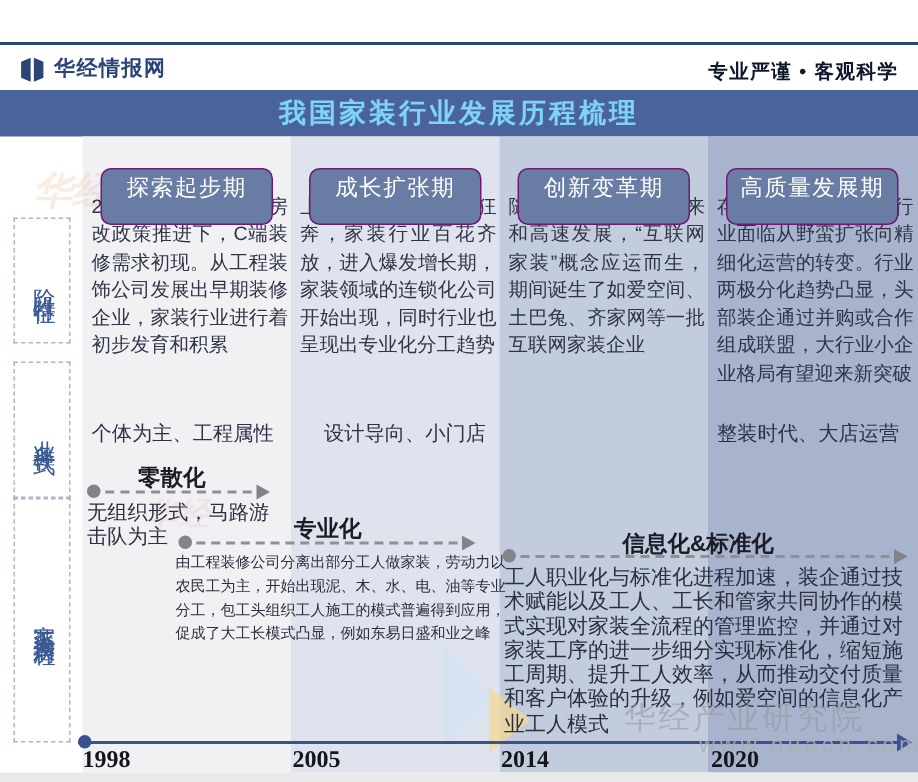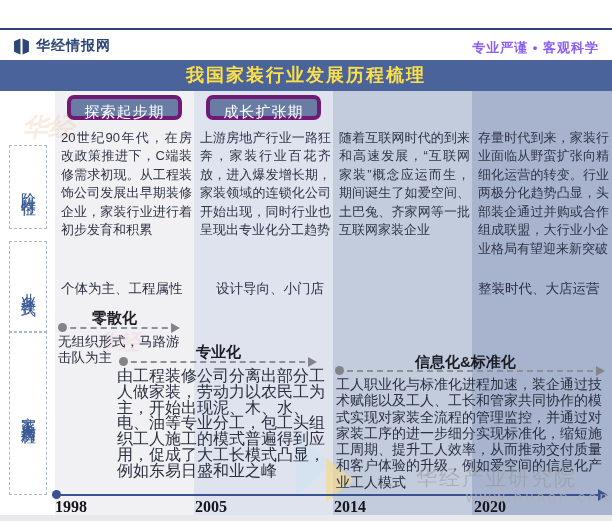--- a/index.html
+++ b/index.html
@@ -6,57 +6,57 @@
   #app{
     position:relative;width:612px;height:521px;overflow:hidden;background:#fff;
     font-family:"Liberation Sans","DejaVu Sans",sans-serif;
     margin-top:28px;
     -webkit-font-smoothing:antialiased;
   }
   .top-line{position:absolute;left:0;top:0;width:612px;height:2px;background:#2c4577;}
   .site-header{position:absolute;left:0;top:2px;width:612px;height:30px;background:#fff;}
   .logo{position:absolute;left:13px;top:7px;display:flex;align-items:center;gap:6px;}
   .logo-text{font-size:14px;color:#2c4577;font-weight:bold;letter-spacing:1px;}
-  .tagline{position:absolute;right:13px;top:9px;font-size:13px;font-weight:bold;color:#8b5cf6;letter-spacing:1px;}
+  .tagline{position:absolute;right:13px;top:9px;font-size:13px;font-weight:bold;color:#0f172a;letter-spacing:1px;}
   .title-bar{position:absolute;left:0;top:32px;width:612px;height:31px;background:#4a639b;
-    color:#fde047;font-weight:bold;font-size:18px;line-height:31px;text-align:center;letter-spacing:2px;}
+    color:#7dd3fc;font-weight:bold;font-size:18px;line-height:31px;text-align:center;letter-spacing:2px;}
   .side-box{position:absolute;left:9px;width:36px;border:1px dashed #a9b7cf;
     color:#3b5a94;font-size:15px;writing-mode:vertical-rl;text-orientation:upright;
     display:flex;align-items:center;justify-content:center;letter-spacing:3px;background:transparent;}
   .sb1{top:117px;height:82px;}
   .sb2{top:213px;height:90px;}
   .sb3{top:303px;height:162px;letter-spacing:2px;}
   .col{position:absolute;top:63px;height:424px;}
   .col1{left:55px;width:139px;background:#f1f1f4;}
   .col2{left:194px;width:139px;background:#dfe3ee;}
   .col3{left:333px;width:139px;background:#c3ccdd;}
   .col4{left:472px;width:140px;background:#a8b4cd;}
-  .stage-btn{position:absolute;top:67px;width:115px;height:25px;background:#687ca4;
-    border:4px solid #701a75;border-radius:7px;color:#fff;font-size:15px;text-align:center;
+  .stage-btn{position:absolute;top:84px;width:115px;height:38px;background:#687ca4;
+    border:1px solid #701a75;border-radius:7px;color:#fff;font-size:15px;text-align:center;
     line-height:26px;box-sizing:border-box;letter-spacing:1px;z-index:3;}
   .btn1{left:67px;} .btn2{left:206px;} .btn3{left:345px;} .btn4{left:484px;}
   .feature{position:absolute;top:101px;width:131px;font-size:13px;line-height:1.42;
     color:#2f3447;text-align:justify;z-index:2;}
   .f1{left:61px;} .f2{left:200px;} .f3{left:339px;} .f4{left:478px;}
   .biz{position:absolute;top:253px;width:131px;font-size:13.5px;color:#2c3146;line-height:1.25;z-index:2;}
   .b1{left:61px;} .b2{left:216px;} .b3{left:339px;} .b4{left:478px;}
   .phase-label{position:absolute;font-weight:bold;font-size:15px;color:#1c1c26;z-index:3;}
   .pl1{left:92px;top:281px;}
   .pl2{left:196px;top:315px;}
   .pl3{left:415px;top:325px;}
   .dash-arrow{position:absolute;height:0;border-top:2px dashed #8f9096;z-index:3;}
   .dash-arrow::before{content:"";position:absolute;left:-2px;top:-6px;width:9px;height:9px;border-radius:50%;background:#83848a;}
   .dash-arrow::after{content:"";position:absolute;right:-2px;top:-6px;width:0;height:0;
     border-left:9px solid #83848a;border-top:5px solid transparent;border-bottom:5px solid transparent;}
   .ar1{left:60px;top:299px;width:118px;}
   .ar2{left:121px;top:333px;width:194px;}
   .ar3{left:337px;top:342px;width:266px;}
   .phase-desc{position:absolute;color:#2b2f40;z-index:2;}
   .pd1{left:58px;top:306px;width:134px;font-size:13.5px;line-height:1.2;}
-  .pd2{left:117px;top:340px;width:223px;font-size:16px;line-height:15.8px;}
+  .pd2{left:117px;top:340px;width:223px;font-size:10px;line-height:15.8px;}
   .pd3{left:336px;top:348px;width:273px;font-size:14px;line-height:16.3px;}
   .timeline-line{position:absolute;left:52px;top:466px;width:548px;height:2px;background:#3a5390;z-index:4;}
   .timeline-dot{position:absolute;left:52px;top:462px;width:9px;height:9px;border-radius:50%;background:#3a5390;z-index:4;}
   .timeline-head{position:absolute;left:598px;top:461px;width:0;height:0;z-index:4;
     border-left:10px solid #3a5390;border-top:6px solid transparent;border-bottom:6px solid transparent;}
   .year{position:absolute;top:470px;font-family:"Liberation Serif","DejaVu Serif",serif;
     font-weight:bold;font-size:16px;color:#15151c;z-index:4;}
   .y1{left:55px;} .y2{left:195px;} .y3{left:334px;} .y4{left:474px;}
   .footer-band{position:absolute;left:0;top:487px;width:612px;height:29px;background:#e9e9ec;}
   .source{position:absolute;right:8px;top:494px;font-size:13.5px;color:#2c4577;letter-spacing:1px;z-index:4;}
@@ -102,20 +102,22 @@
   <div class="wm-faint wmf2">华经</div>
   <div class="wm-tri-blue"></div>
   <div class="wm-tri-yellow"></div>
 
   <div class="side-box sb1">阶段特征</div>
   <div class="side-box sb2">业务模式</div>
   <div class="side-box sb3">家装工人发展历程</div>
 
   <div class="stage-btn btn1">探索起步期</div>
   <div class="stage-btn btn2">成长扩张期</div>
+  <div class="stage-btn btn3">创新变革期</div>
+  <div class="stage-btn btn4">高质量发展期</div>
 
   <div class="feature f1">20世纪90年代，在房改政策推进下，C端装修需求初现。从工程装饰公司发展出早期装修企业，家装行业进行着初步发育和积累</div>
   <div class="feature f2">上游房地产行业一路狂奔，家装行业百花齐放，进入爆发增长期，家装领域的连锁化公司开始出现，同时行业也呈现出专业化分工趋势</div>
   <div class="feature f3">随着互联网时代的到来和高速发展，“互联网家装”概念应运而生，期间诞生了如爱空间、土巴兔、齐家网等一批互联网家装企业</div>
   <div class="feature f4">存量时代到来，家装行业面临从野蛮扩张向精细化运营的转变。行业两极分化趋势凸显，头部装企通过并购或合作组成联盟，大行业小企业格局有望迎来新突破</div>
 
   <div class="biz b1">个体为主、工程属性</div>
   <div class="biz b2">设计导向、小门店</div>
   <div class="biz b4">整装时代、大店运营</div>
 

